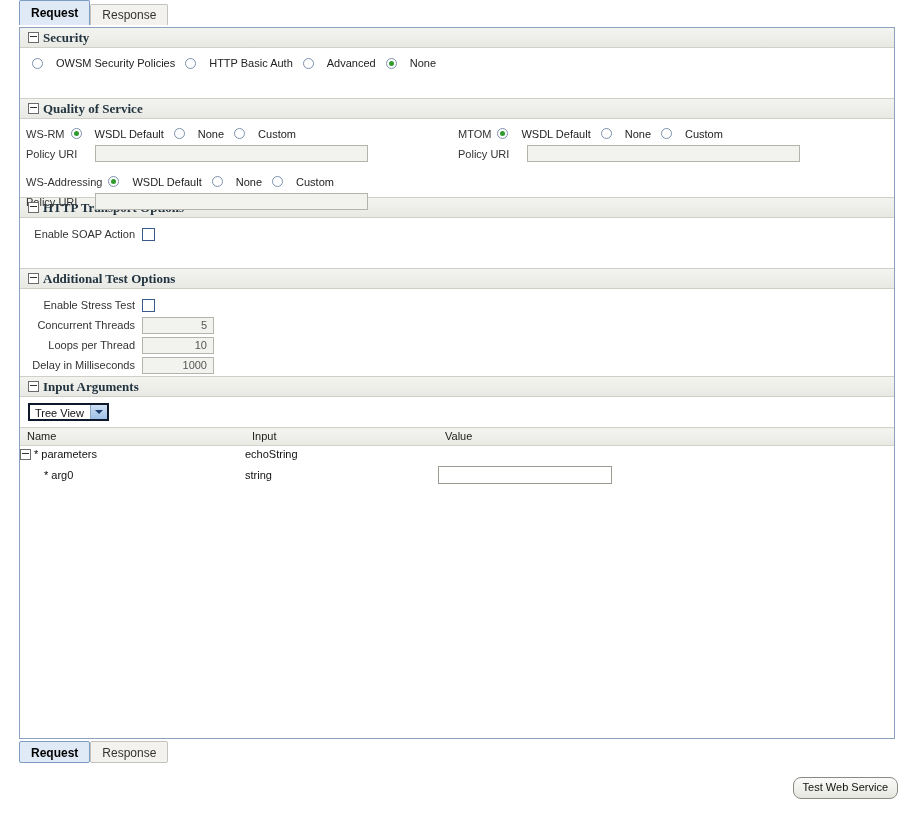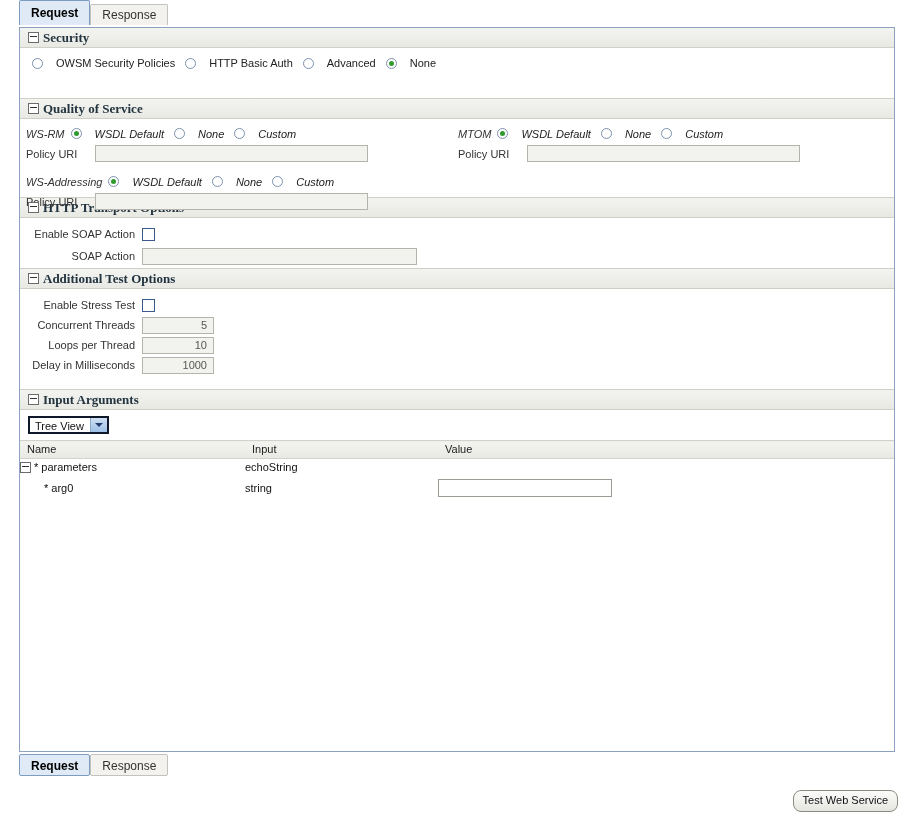--- a/index.html
+++ b/index.html
@@ -191,21 +191,20 @@
     height: 78px;
     box-sizing: border-box;
   }
   .qos-col {
     position: absolute;
   }
   .qos-line {
     display: flex;
     align-items: center;
     height: 17px;
-    font-style: italic;
   }
   .qos-line .caption {
     font-size: 11px;
     color: #333;
     margin-right: 6px;
   }
   .pu-line {
     display: flex;
     align-items: center;
     margin-top: 3px;
@@ -230,21 +229,21 @@
   .fr .caption {
     font-size: 11px;
     color: #333;
     text-align: right;
     margin-right: 7px;
   }
 
   
   .ato-body {
     padding: 6px 0 9px 0;
-    height: 100px;
+    height: 87px;
     box-sizing: border-box;
   }
 
   
   .ia-body {
     background: #ffffff;
     padding: 0;
   }
   .viewbar {
     padding: 6px 0 6px 8px;
@@ -492,24 +491,20 @@
     </div>
 
     <div class="sect-hdr">
       <span class="toggle-box"></span>
       <span>HTTP Transport Options</span>
     </div>
     <div class="sect-body http-body">
       <div class="fr">
         <span class="caption" style="width:115px;">Enable SOAP Action</span>
         <span class="chk"></span>
-      </div>
-      <div class="fr" style="margin-top:2px;">
-        <span class="caption" style="width:115px;">SOAP Action</span>
-        <input class="txt" style="width: 275px;" type="text" readonly="" value="">
       </div>
     </div>
 
     <div class="sect-hdr">
       <span class="toggle-box"></span>
       <span>Additional Test Options</span>
     </div>
     <div class="sect-body ato-body">
       <div class="fr">
         <span class="caption" style="width:115px;">Enable Stress Test</span>

